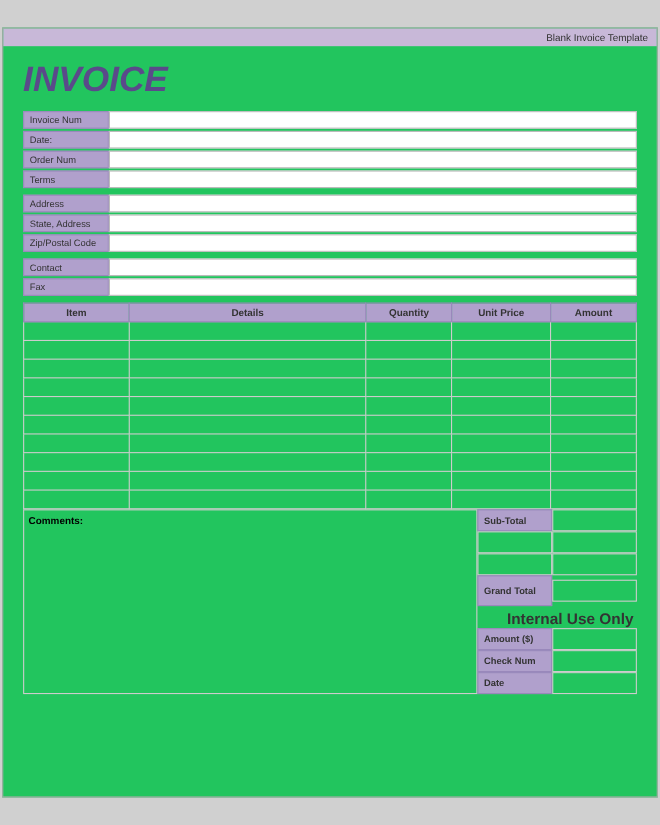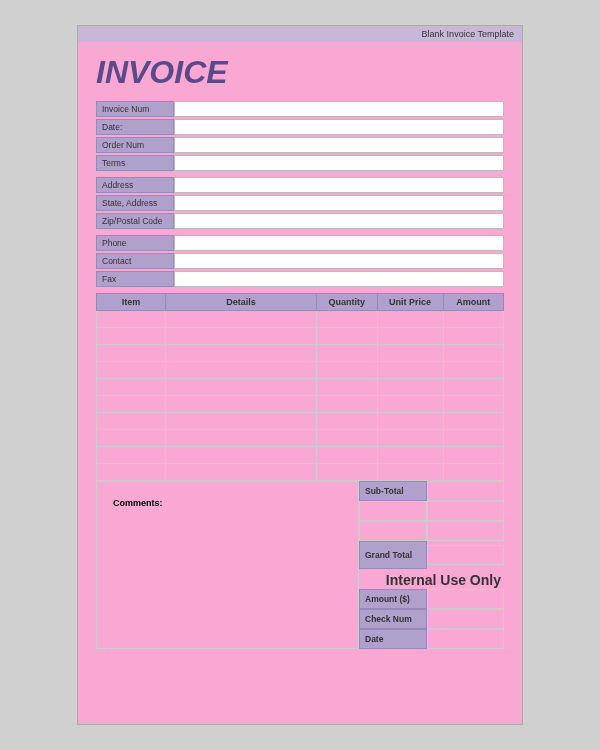--- a/index.html
+++ b/index.html
@@ -7,22 +7,22 @@
       background: #d0d0d0;
       display: flex;
       justify-content: center;
       align-items: center;
       width: 600px;
       height: 750px;
       font-family: Arial, sans-serif;
       font-size: 10px;
     }
     .page {
-      background: #f9a8d4;
-      width: 446px;
+      background: #22c55e;
+      width: 596px;
       min-height: 700px;
       border: 1px solid #aaa;
       padding: 0;
       position: relative;
     }
     .top-bar {
       background: #c8b8d8;
       text-align: right;
       padding: 3px 8px;
       font-size: 9px;
@@ -87,21 +87,21 @@
     .items-table .col-price { width: 75px; }
     .items-table .col-amount { width: 65px; }
     
     .bottom-section {
       display: flex;
       margin-top: 0;
     }
     .comments-area {
       flex: 1;
       border: 0.5px solid #ccc;
-      padding: 16px;
+      padding: 4px;
       font-size: 9px;
       font-weight: bold;
       min-height: 100px;
       vertical-align: top;
     }
     .totals-area {
       width: 145px;
       border-left: none;
     }
     .totals-row {
@@ -184,24 +184,20 @@
         <div class="info-label">State, Address</div>
         <div class="info-input"></div>
       </div>
       <div class="info-row">
         <div class="info-label">Zip/Postal Code</div>
         <div class="info-input"></div>
       </div>
     </div>
 
     <div class="info-section section-gap">
-      <div class="info-row">
-        <div class="info-label">Phone</div>
-        <div class="info-input"></div>
-      </div>
       <div class="info-row">
         <div class="info-label">Contact</div>
         <div class="info-input"></div>
       </div>
       <div class="info-row">
         <div class="info-label">Fax</div>
         <div class="info-input"></div>
       </div>
     </div>
 

